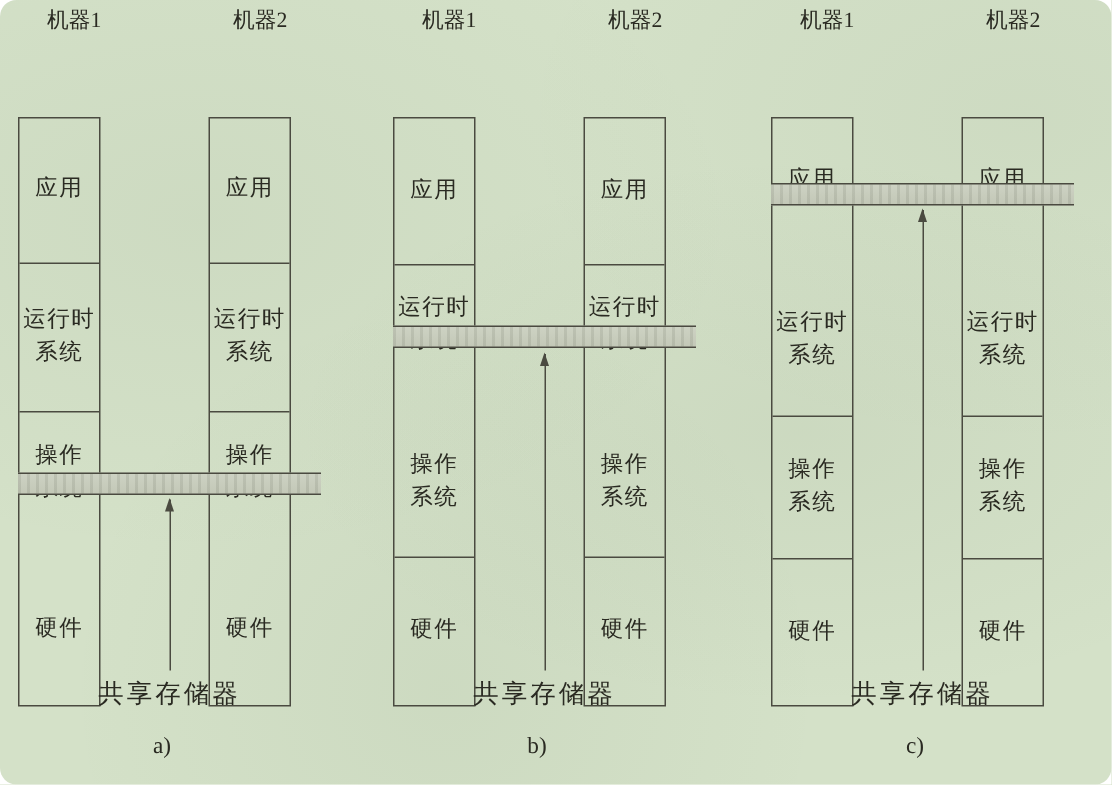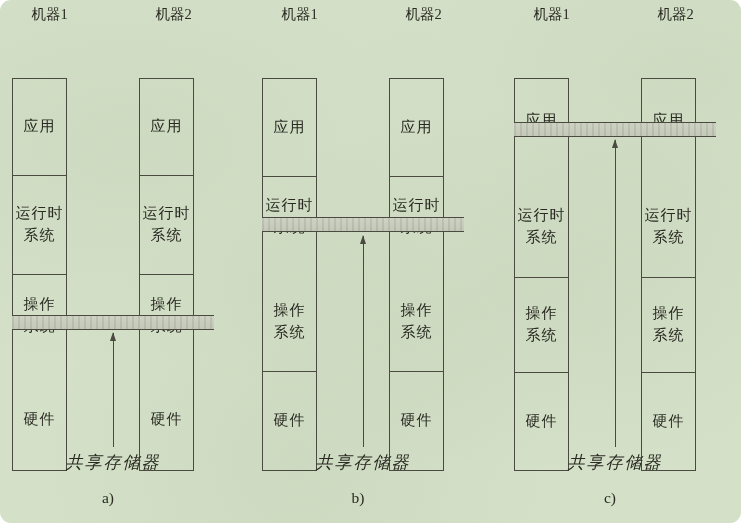--- a/index.html
+++ b/index.html
@@ -136,21 +136,20 @@
 
   .shared-label {
     position: absolute;
     top: 451px;
     left: 1px;
     width: 224px;
     text-align: center;
     font-size: 17px;
     letter-spacing: 2px;
     white-space: nowrap;
-    font-style: italic;
   }
   .caption {
     position: absolute;
     top: 489px;
     left: 0;
     width: 216px;
     text-align: center;
     font-size: 15.5px;
   }
 </style>

